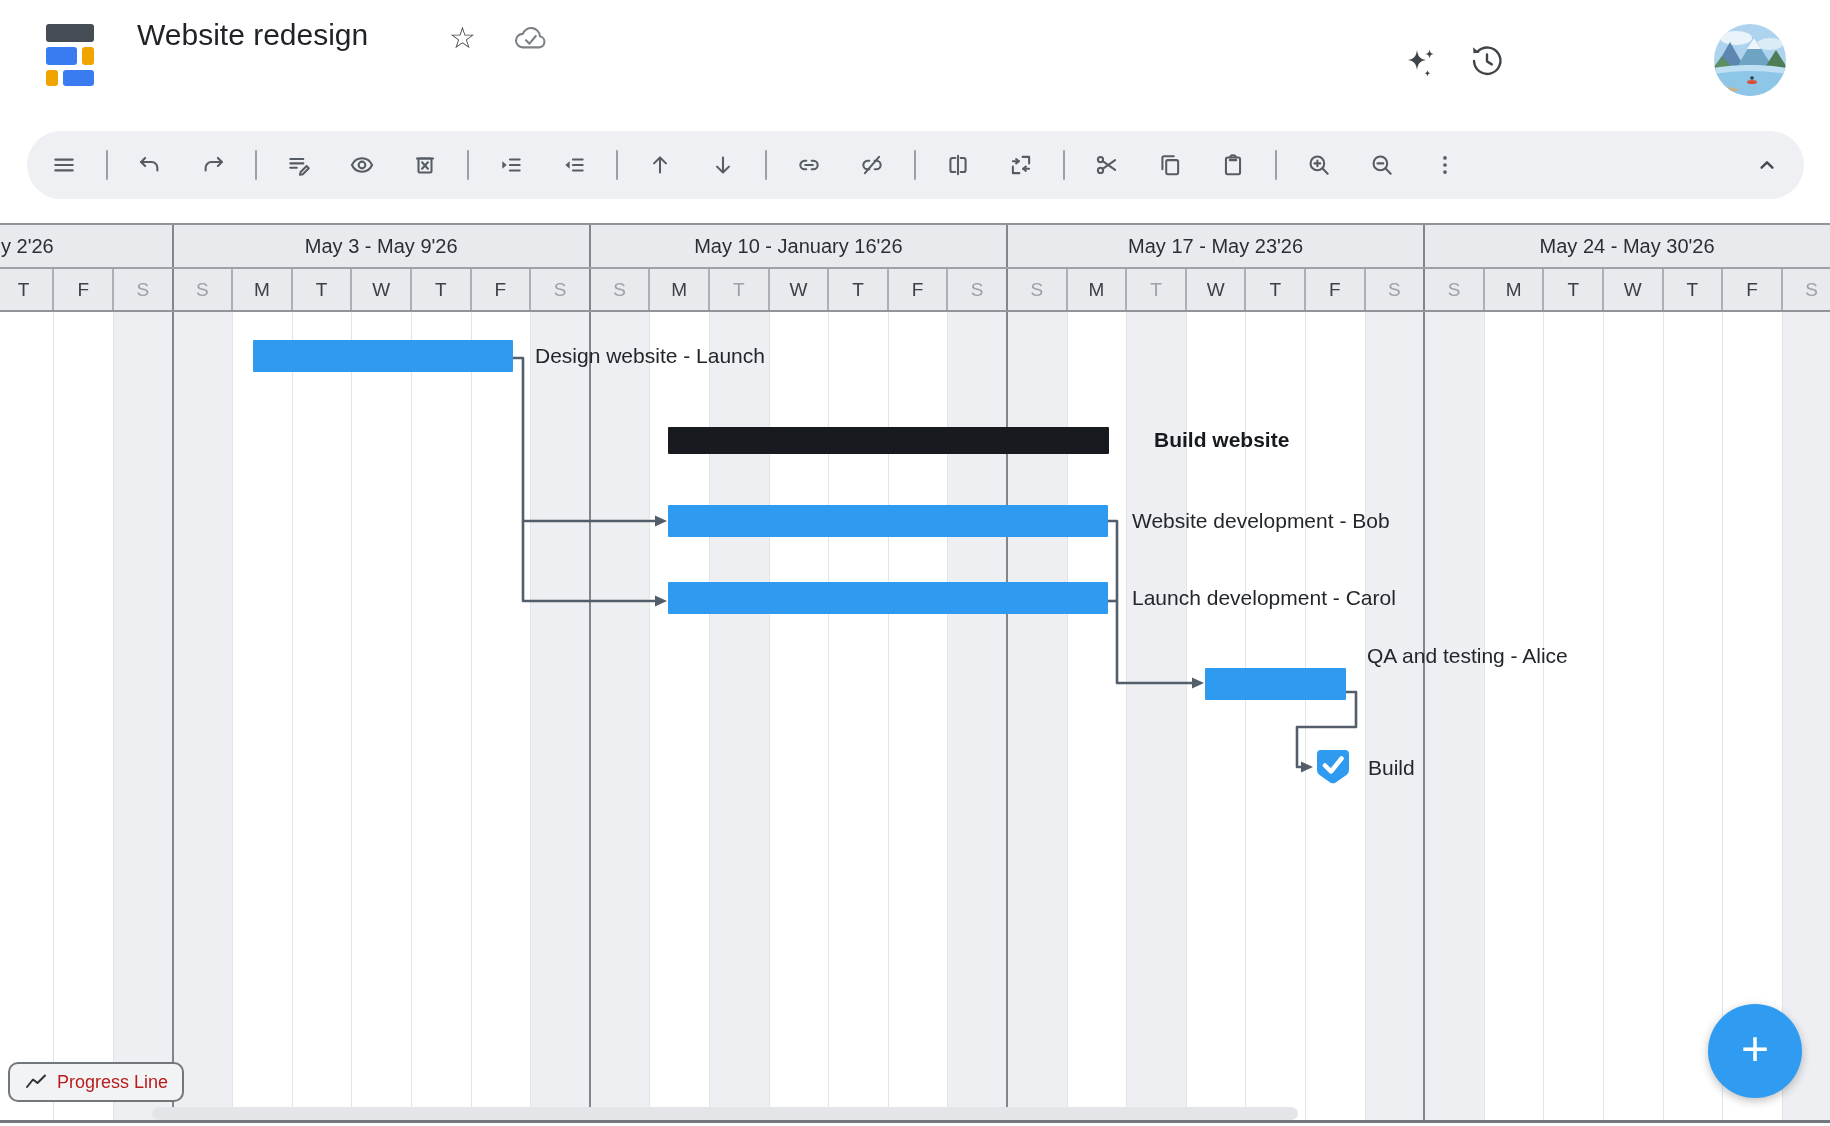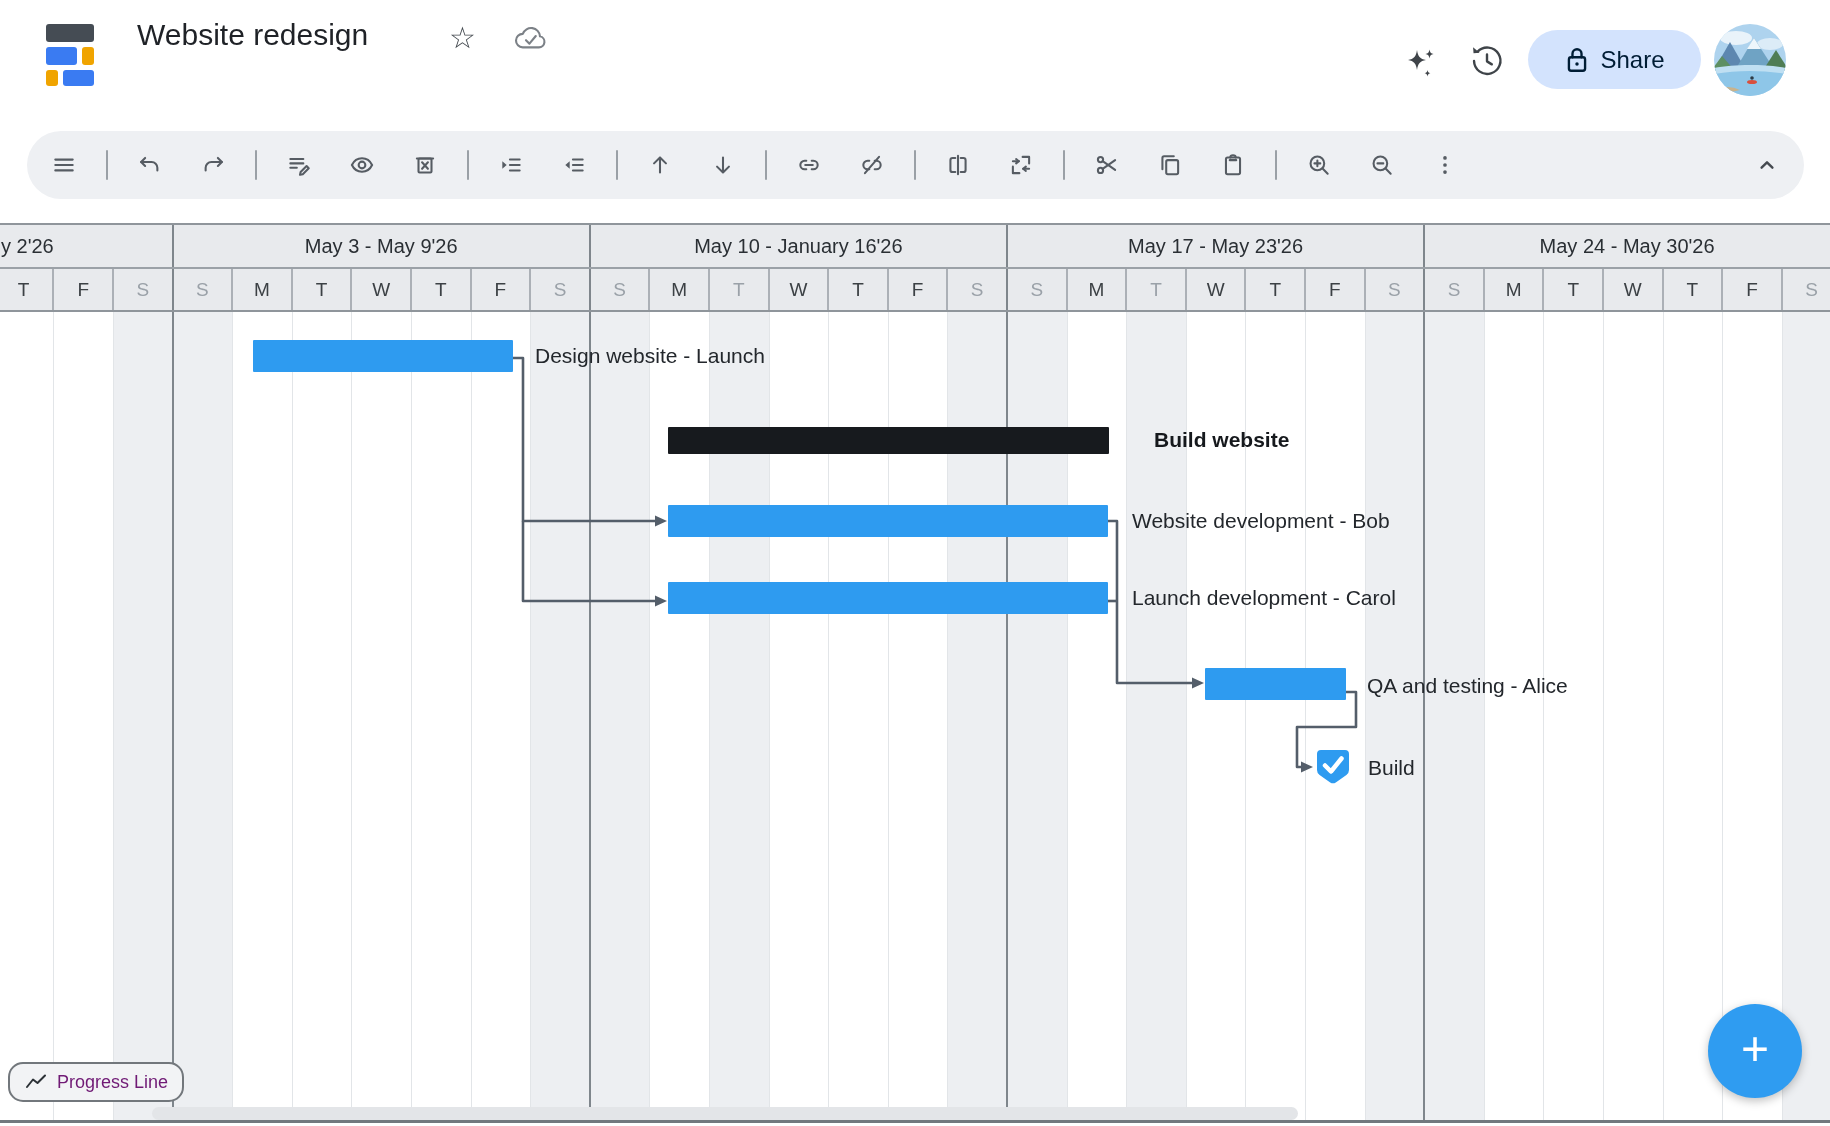--- a/index.html
+++ b/index.html
@@ -41,22 +41,22 @@
   
   .stripe{top:312px;height:809px;background:#edeff2;z-index:1;}
   .day-line{top:312px;height:809px;width:1px;background:#e2e5e8;z-index:2;}
   .bar{z-index:6;border-radius:1px;}
   .task-label{z-index:8;font-size:21px;color:#23272c;height:28px;display:flex;align-items:center;white-space:nowrap;}
   .task-label.bold{font-weight:700;color:#16191d;}
   #wires{left:0;top:0;z-index:7;pointer-events:none;}
   #milestone-svg{z-index:7;}
 
   
-  .chip{left:8px;top:1062px;height:36px;border-radius:15px;border:2px solid #72777c;background:#f2f3f5;
-        display:flex;align-items:center;gap:9px;padding:0 14px;font-size:18px;color:#701a75;z-index:11;}
+  .chip{left:8px;top:1062px;height:36px;border-radius:10px;border:2px solid #72777c;background:#f2f3f5;
+        display:flex;align-items:center;gap:9px;padding:0 14px;font-size:18px;color:#b91c1c;z-index:11;}
   .scrollbar{left:152px;top:1107px;width:1146px;height:13px;border-radius:7px;background:#e3e5e8;z-index:10;}
   .bottomline{left:0;top:1120px;width:1830px;height:3px;background:#72787e;z-index:9;}
   .fab{left:1708px;top:1004px;width:94px;height:94px;border-radius:50%;background:#2f9cf1;z-index:12;
        display:flex;align-items:center;justify-content:center;box-shadow:0 3px 10px rgba(0,0,0,.25);}
   .fab span{color:#fff;font-size:48px;font-weight:300;line-height:1;margin-top:-4px;}
 </style>
 </head>
 <body>
 
 <div class="stage">
@@ -92,28 +92,20 @@
   </div>
 
   <div class="abs hbtn" style="left:1466px;top:40px;">
     <svg width="36" height="36" viewBox="0 0 30 30" fill="none" stroke="#3f4449" stroke-width="2" stroke-linecap="round" stroke-linejoin="round">
       <path d="M7.2 7.2 A11 11 0 1 1 4.2 15"></path>
       <path d="M3.4 3.6 L3.8 8.6 L8.8 8.2" fill="#3f4449" stroke="none"></path>
       <path d="M15 9.5 V15.3 L19 17.8"></path>
     </svg>
   </div>
 
-  <div class="abs share">
-    <svg width="26" height="28" viewBox="0 0 24 26" fill="none" stroke="#001d35" stroke-width="2.2" stroke-linecap="round">
-      <rect x="4.5" y="10.5" width="15" height="12.5" rx="2"></rect>
-      <path d="M7.8 10.5 V7.2 a4.2 4.2 0 0 1 8.4 0 V10.5"></path>
-      <circle cx="12" cy="16.7" r="1.6" fill="#001d35" stroke="none"></circle>
-    </svg>
-    <span>Share</span>
-  </div>
 
   <div class="abs avatar">
     <svg width="72" height="72" viewBox="0 0 72 72">
       <rect width="72" height="72" fill="#aed3ee"></rect>
       <ellipse cx="22" cy="14" rx="16" ry="7" fill="#e9f3fa"></ellipse>
       <ellipse cx="56" cy="20" rx="13" ry="6" fill="#dcecf7"></ellipse>
       <polygon points="0,46 16,18 32,46" fill="#5d87b0"></polygon>
       <polygon points="20,48 40,14 62,48" fill="#6fa3c4"></polygon>
       <polygon points="40,14 47,25 33,25" fill="#eef6fb"></polygon>
       <polygon points="48,48 62,26 76,48" fill="#4f7d55"></polygon>
@@ -379,21 +371,21 @@
       <div class="abs stripe" style="left: 1781.8px; width: 48.2px;"></div>
       <div class="abs bar" style="left: 253px; top: 340px; width: 260px; height: 32px; background: rgb(46, 155, 240);"></div>
       <div class="abs task-label" style="left: 535px; top: 342px;">Design website - Launch</div>
       <div class="abs bar" style="left: 668px; top: 427px; width: 441px; height: 27px; background: rgb(23, 26, 30);"></div>
       <div class="abs task-label bold" style="left: 1131px; top: 426px; margin-left: 23px;">Build website</div>
       <div class="abs bar" style="left: 668px; top: 505px; width: 440px; height: 32px; background: rgb(46, 155, 240);"></div>
       <div class="abs task-label" style="left: 1132px; top: 507px;">Website development - Bob</div>
       <div class="abs bar" style="left: 668px; top: 582px; width: 440px; height: 32px; background: rgb(46, 155, 240);"></div>
       <div class="abs task-label" style="left: 1132px; top: 584px;">Launch development - Carol</div>
       <div class="abs bar" style="left: 1205px; top: 668px; width: 141px; height: 32px; background: rgb(46, 155, 240);"></div>
-      <div class="abs task-label" style="left: 1367px; top: 672px; text-align: right;">QA and testing - Alice</div>
+      <div class="abs task-label" style="left: 1367px; top: 642px; text-align: right;">QA and testing - Alice</div>
       <svg width="36" height="42" viewBox="0 0 36 42" class="abs" id="milestone-svg" style="left: 1315px; top: 749px;">
         <path d="M6 1 H30 A4 4 0 0 1 34 5 V21 A6 6 0 0 1 31.4 26 L20.8 33.4 A5 5 0 0 1 15.2 33.4 L4.6 26 A6 6 0 0 1 2 21 V5 A4 4 0 0 1 6 1 Z" fill="#2e9bf0"></path>
         <polyline points="10,16.5 16,22.5 26.5,9.5" fill="none" stroke="#fff" stroke-width="4.5" stroke-linecap="round" stroke-linejoin="round"></polyline>
       </svg>
       <div class="abs task-label" style="left: 1368px; top: 754px;">Build</div>
     </div>
   <div class="abs hline" style="top:223px;"></div>
   <div class="abs hline" style="top:267px;background:#9ba1a7;"></div>
   <div class="abs hline" style="top:310px;"></div>
 

